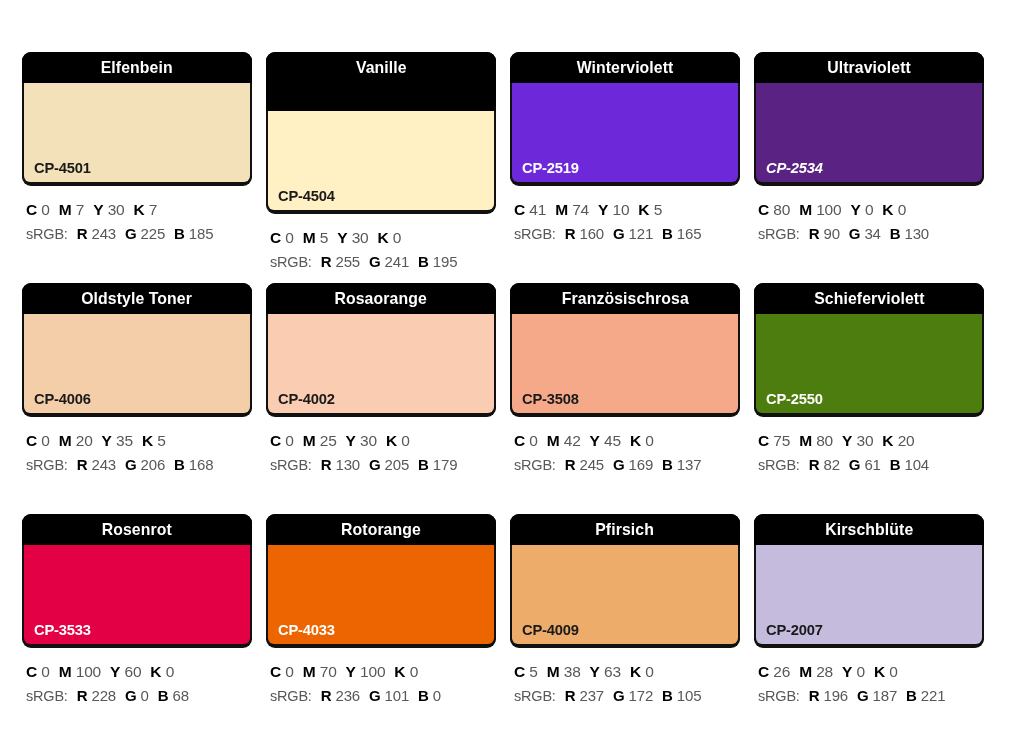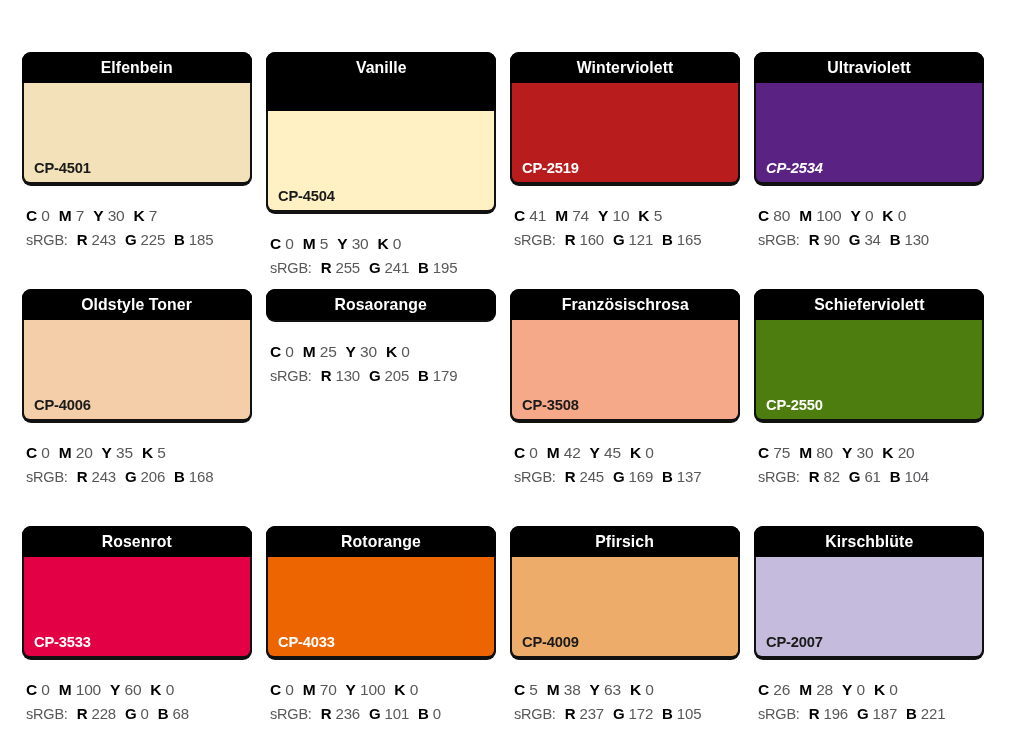--- a/index.html
+++ b/index.html
@@ -87,21 +87,21 @@
     font-weight: bold;
     letter-spacing: -0.2px;
     transform: scaleX(0.95);
     transform-origin: left bottom;
     line-height: 1;
     white-space: nowrap;
   }
 
   
   .spec {
-    margin-top: 24px;
+    margin-top: 18px;
     padding-left: 4px;
   }
 
   .spec-line {
     white-space: nowrap;
     line-height: 1;
     color: #3a3a3a;
   }
 
   .spec-line + .spec-line {
@@ -175,21 +175,21 @@
         <div class="spec">
           <div class="spec-line spec-cmyk"><span class="pair"><span class="ch">C</span> <span class="val">0</span></span><span class="pair"><span class="ch">M</span> <span class="val">5</span></span><span class="pair"><span class="ch">Y</span> <span class="val">30</span></span><span class="pair"><span class="ch">K</span> <span class="val">0</span></span></div>
           <div class="spec-line spec-rgb"><span class="srgb-label">sRGB:</span><span class="pair"><span class="ch">R</span> <span class="val">255</span></span><span class="pair"><span class="ch">G</span> <span class="val">241</span></span><span class="pair"><span class="ch">B</span> <span class="val">195</span></span></div>
         </div>
       </div>
       <div class="swatch-card">
         <div class="chip">
           <div class="chip-header">
             <div class="chip-title">Winterviolett</div>
           </div>
-          <div class="chip-field" style="background: #b91c1c;">
+          <div class="chip-field" style="background: #6d28d9;">
             <div class="chip-code" style="color: rgb(255, 255, 255);">CP-2519</div>
           </div>
         </div>
         <div class="spec">
           <div class="spec-line spec-cmyk"><span class="pair"><span class="ch">C</span> <span class="val">41</span></span><span class="pair"><span class="ch">M</span> <span class="val">74</span></span><span class="pair"><span class="ch">Y</span> <span class="val">10</span></span><span class="pair"><span class="ch">K</span> <span class="val">5</span></span></div>
           <div class="spec-line spec-rgb"><span class="srgb-label">sRGB:</span><span class="pair"><span class="ch">R</span> <span class="val">160</span></span><span class="pair"><span class="ch">G</span> <span class="val">121</span></span><span class="pair"><span class="ch">B</span> <span class="val">165</span></span></div>
         </div>
       </div>
       <div class="swatch-card">
         <div class="chip">
@@ -217,20 +217,23 @@
         <div class="spec">
           <div class="spec-line spec-cmyk"><span class="pair"><span class="ch">C</span> <span class="val">0</span></span><span class="pair"><span class="ch">M</span> <span class="val">20</span></span><span class="pair"><span class="ch">Y</span> <span class="val">35</span></span><span class="pair"><span class="ch">K</span> <span class="val">5</span></span></div>
           <div class="spec-line spec-rgb"><span class="srgb-label">sRGB:</span><span class="pair"><span class="ch">R</span> <span class="val">243</span></span><span class="pair"><span class="ch">G</span> <span class="val">206</span></span><span class="pair"><span class="ch">B</span> <span class="val">168</span></span></div>
         </div>
       </div>
       <div class="swatch-card">
         <div class="chip">
           <div class="chip-header">
             <div class="chip-title">Rosaorange</div>
           </div>
+          <div class="chip-field" style="background: rgb(250, 205, 179);">
+            <div class="chip-code" style="color: rgb(26, 26, 26);">CP-4002</div>
+          </div>
         </div>
         <div class="spec">
           <div class="spec-line spec-cmyk"><span class="pair"><span class="ch">C</span> <span class="val">0</span></span><span class="pair"><span class="ch">M</span> <span class="val">25</span></span><span class="pair"><span class="ch">Y</span> <span class="val">30</span></span><span class="pair"><span class="ch">K</span> <span class="val">0</span></span></div>
           <div class="spec-line spec-rgb"><span class="srgb-label">sRGB:</span><span class="pair"><span class="ch">R</span> <span class="val">130</span></span><span class="pair"><span class="ch">G</span> <span class="val">205</span></span><span class="pair"><span class="ch">B</span> <span class="val">179</span></span></div>
         </div>
       </div>
       <div class="swatch-card">
         <div class="chip">
           <div class="chip-header">
             <div class="chip-title">Französischrosa</div>

